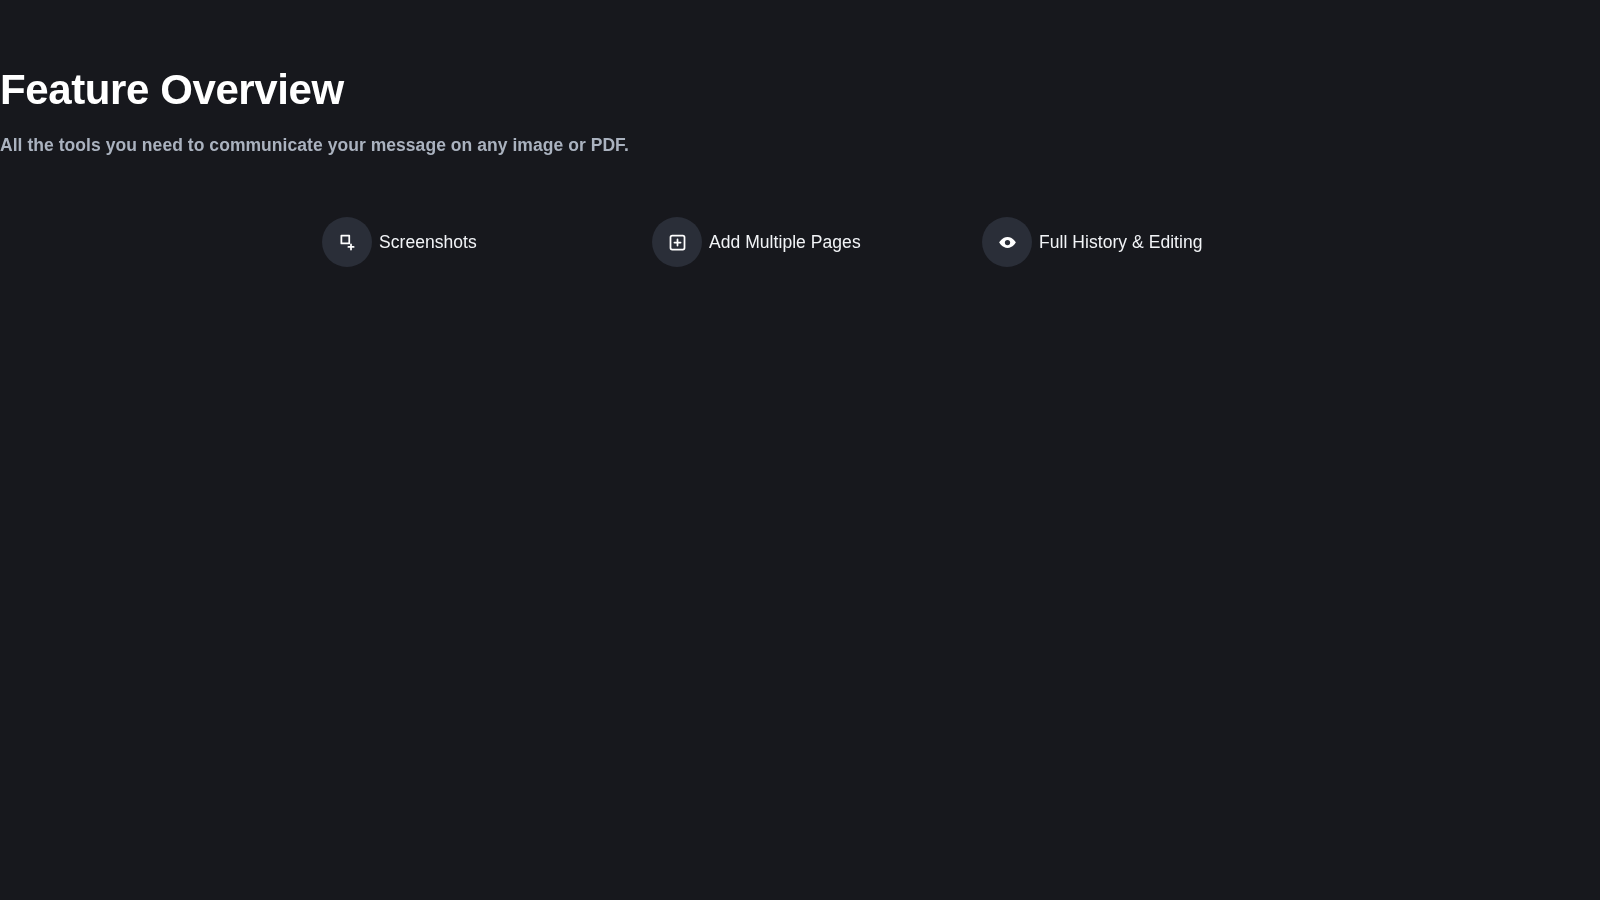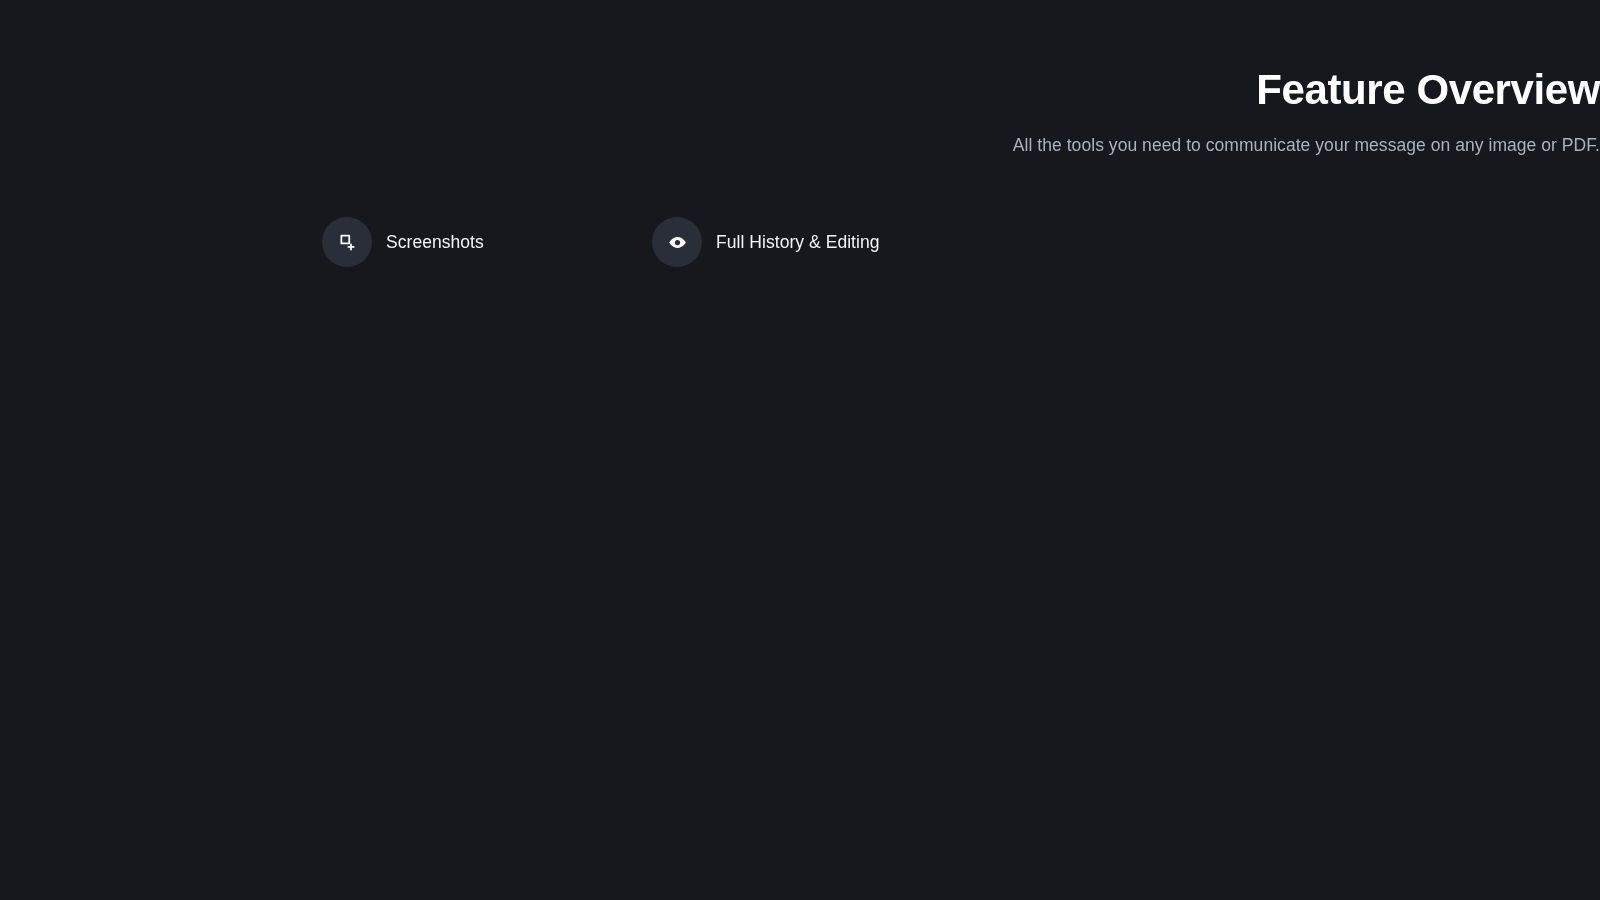--- a/index.html
+++ b/index.html
@@ -13,54 +13,53 @@
   #page {
     width: 1600px;
     height: 900px;
     position: relative;
     background: #17181d;
   }
 
   
   .header {
     width: 100%;
-    text-align: right;
+    text-align: left;
     padding-top: 66px;
   }
   .page-title {
     font-size: 42px;
     font-weight: 700;
     color: #ffffff;
     letter-spacing: -0.4px;
     line-height: 1.15;
   }
   .page-subtitle {
     margin-top: 21px;
     font-size: 17.5px;
-    font-weight: 400;
+    font-weight: 700;
     color: #aab2bf;
     letter-spacing: 0.05px;
-    padding-left: 16px;
   }
 
   
   .feature-grid {
     position: absolute;
     left: 322px;
     top: 217px;
     width: 1000px;
     display: grid;
     grid-template-columns: 330px 330px 330px;
     grid-auto-rows: 71.5px;
     grid-auto-flow: column;
   }
   .feature-item {
     display: flex;
     align-items: center;
-    gap: 14px;
+    gap: 7px;
     height: 50px;
     text-align: right;
   }
   .feature-icon {
     flex: 0 0 auto;
     width: 50px;
     height: 50px;
     border-radius: 50%;
     background: #2a2e38;
     display: flex;
@@ -97,20 +96,29 @@
           <svg viewBox="0 0 24 24" xmlns="http://www.w3.org/2000/svg">
             <path d="M5 4h9v9H5z" stroke="currentColor" fill="none" stroke-width="2" stroke-linecap="round" stroke-linejoin="round"></path>
             <path d="M16 14v6M13 17h6" stroke="currentColor" fill="none" stroke-width="2" stroke-linecap="round" stroke-linejoin="round"></path>
           </svg>
         </div>
         <div class="feature-label">Screenshots</div>
       </div>
       <div class="feature-item">
         <div class="feature-icon">
           <svg viewBox="0 0 24 24" xmlns="http://www.w3.org/2000/svg">
+            <rect x="4" y="4" width="16" height="16" rx="2" stroke="currentColor" fill="none" stroke-width="2" stroke-linecap="round" stroke-linejoin="round"></rect>
+            <path d="M12 8.5v7M8.5 12h7" stroke="currentColor" fill="none" stroke-width="2" stroke-linecap="round" stroke-linejoin="round"></path>
+          </svg>
+        </div>
+        <div class="feature-label">Add Multiple Pages</div>
+      </div>
+      <div class="feature-item">
+        <div class="feature-icon">
+          <svg viewBox="0 0 24 24" xmlns="http://www.w3.org/2000/svg">
             <path d="M2.5 12S6 5.8 12 5.8 21.5 12 21.5 12 18 18.2 12 18.2 2.5 12 2.5 12z" fill="currentColor" stroke="none"></path>
             <circle cx="12" cy="12" r="3" fill="#2a2e38" stroke="none"></circle>
           </svg>
         </div>
         <div class="feature-label">Full History &amp; Editing</div>
       </div>
     </div>
 
 </div>
 

